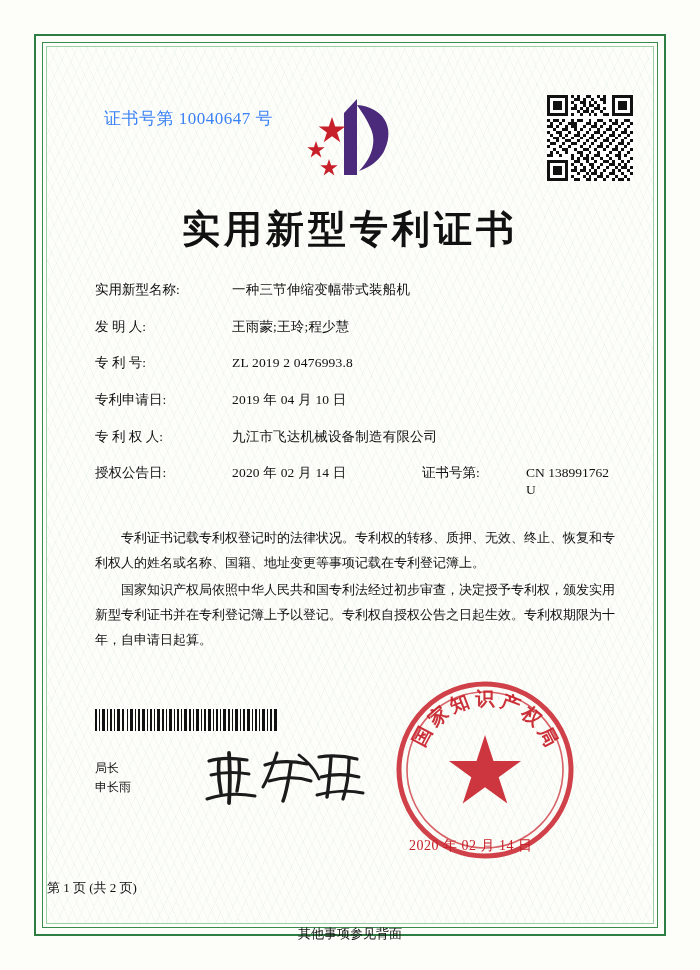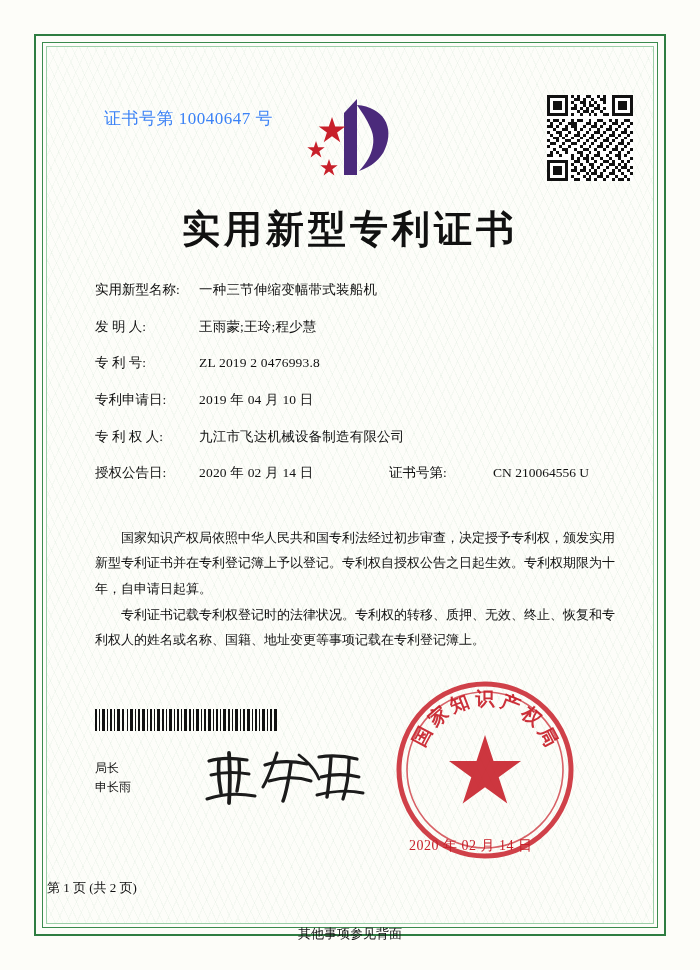--- a/index.html
+++ b/index.html
@@ -118,20 +118,21 @@
   }
   .field-label {
     width: 104px;
     flex: 0 0 104px;
     letter-spacing: 0px;
     white-space: pre;
   }
   .field-value {
     flex: 1;
     letter-spacing: 0.2px;
+    margin-left: 33px;
   }
   .field-row.dual .field-value {
     flex: 0 0 190px;
   }
   .field-label2 {
     flex: 0 0 104px;
     white-space: pre;
   }
   .field-value2 {
     flex: 1;
@@ -489,27 +490,27 @@
         <span class="field-value">2019 年 04 月 10 日</span>
       </div>
       <div class="field-row">
         <span class="field-label">专 利 权 人:</span>
         <span class="field-value">九江市飞达机械设备制造有限公司</span>
       </div>
       <div class="field-row dual">
         <span class="field-label">授权公告日:</span>
         <span class="field-value">2020 年 02 月 14 日</span>
         <span class="field-label2">证书号第:</span>
-        <span class="field-value2">CN 210064556 U</span>
+        <span class="field-value2">CN 138991762 U</span>
       </div>
     </div>
 
     <div class="paras">
+      <p>专利证书记载专利权登记时的法律状况。专利权的转移、质押、无效、终止、恢复和专利权人的姓名或名称、国籍、地址变更等事项记载在专利登记簿上。</p>
       <p>国家知识产权局依照中华人民共和国专利法经过初步审查，决定授予专利权，颁发实用新型专利证书并在专利登记簿上予以登记。专利权自授权公告之日起生效。专利权期限为十年，自申请日起算。</p>
-      <p>专利证书记载专利权登记时的法律状况。专利权的转移、质押、无效、终止、恢复和专利权人的姓名或名称、国籍、地址变更等事项记载在专利登记簿上。</p>
     </div>
 
     <div class="barcode">
       <svg viewBox="0 0 182 22" width="182" height="22" shape-rendering="crispEdges">
         <g fill="#111111">
           <rect x="0" y="0" width="2" height="22"></rect>
             <rect x="4" y="0" width="1" height="22"></rect>
           <rect x="7" y="0" width="3" height="22"></rect>
             <rect x="12" y="0" width="1" height="22"></rect>
           <rect x="15" y="0" width="2" height="22"></rect>

